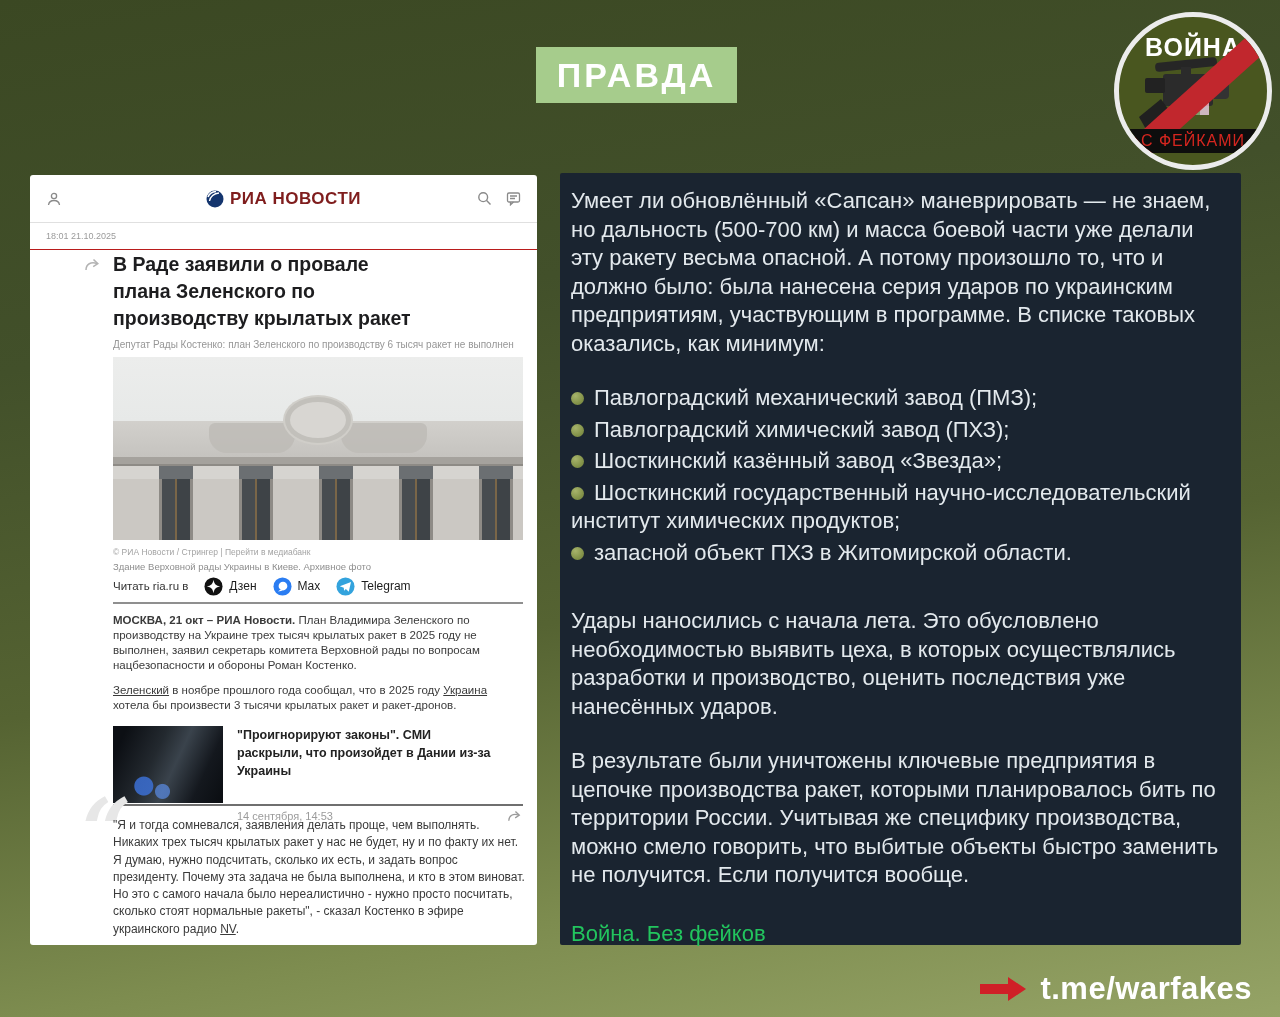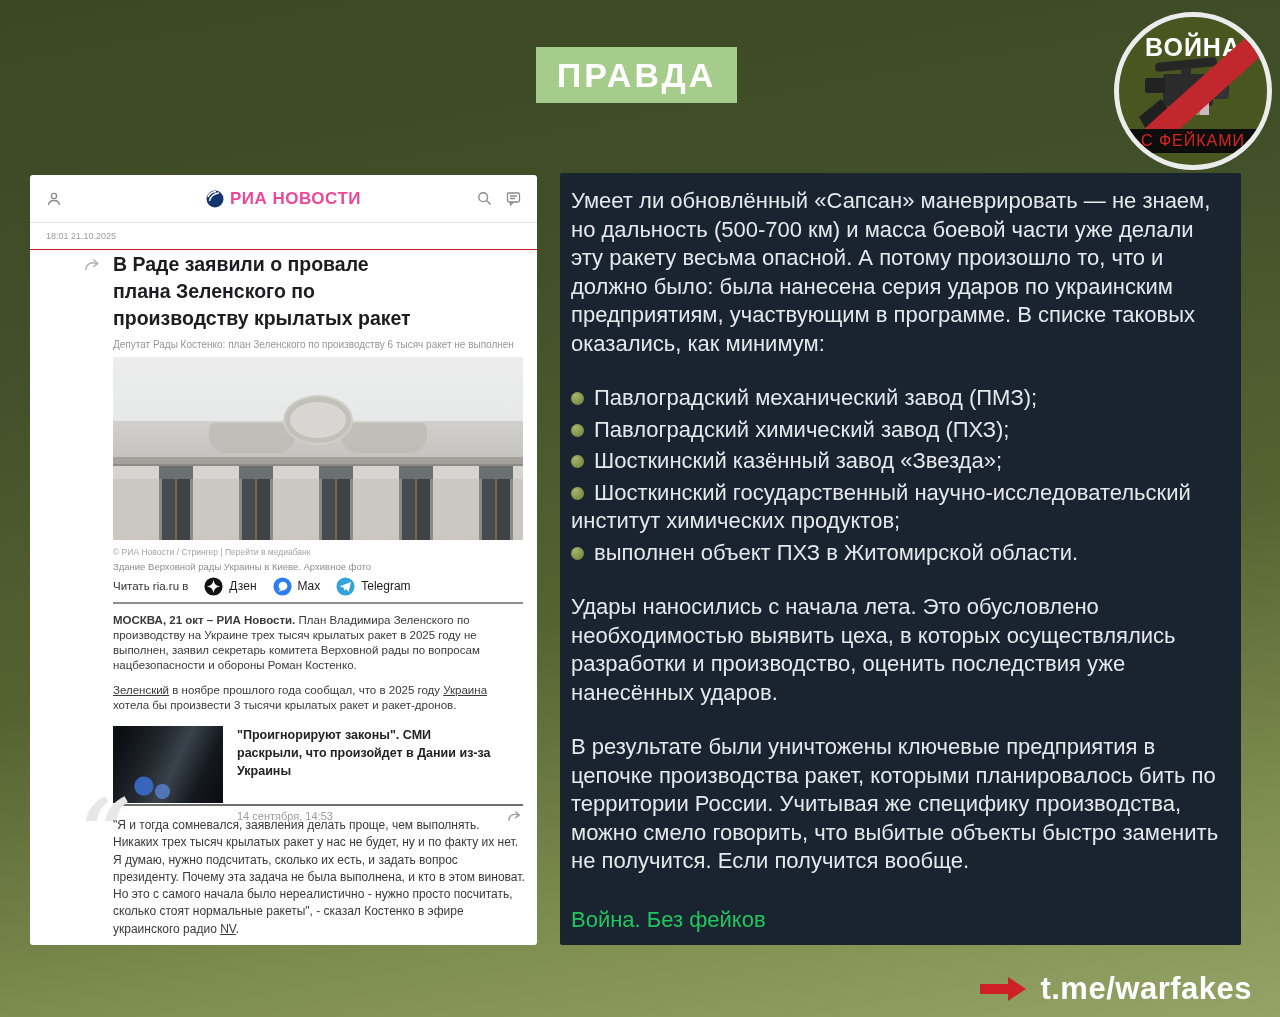--- a/index.html
+++ b/index.html
@@ -26,21 +26,21 @@
   .logo-band { position:absolute; left:-6px; right:-6px; top:112px; height:24px;
     background:#0d0d0d; display:flex; align-items:center; justify-content:center;
     color:#d5261f; font-weight:normal; font-size:16px; letter-spacing:1px; }
   
   .article-card { position:absolute; left:30px; top:175px; width:507px; height:770px;
     background:#ffffff; border-radius:3px; overflow:hidden; color:#3a3a3a; }
   .app-header { position:absolute; top:0; left:0; right:0; height:48px;
     border-bottom:1px solid #e0e0e0; display:flex; align-items:center; padding:0 16px; }
   .app-header .center-logo { position:absolute; left:0; right:0; text-align:center;
     display:flex; align-items:center; justify-content:center; gap:6px; }
-  .masthead { color:#ec4899; font-weight:bold; font-size:17px; letter-spacing:0.5px; }
+  .masthead { color:#7f1d1d; font-weight:bold; font-size:17px; letter-spacing:0.5px; }
   .hdr-right { margin-left:auto; display:flex; gap:14px; z-index:2; }
   .time-row { position:absolute; top:48px; left:0; right:0; height:27px;
     border-bottom:1px solid #b91c1c; display:flex; align-items:center; padding-left:16px;
     font-size:9px; color:#9b9b9b; }
   .share-ic { position:absolute; left:54px; top:82px; }
   .a-title { position:absolute; left:83px; top:76px; width:315px;
     font-size:19.5px; font-weight:bold; line-height:27px; color:#1d1d1f; }
   .a-sub { position:absolute; left:83px; top:164px; width:410px; font-size:10px; color:#969696; }
   
   .photo { position:absolute; left:83px; top:182px; width:410px; height:183px; overflow:hidden; }
@@ -83,21 +83,21 @@
   .divider2 { position:absolute; left:83px; top:629px; width:410px; height:2px; background:#6f6f6f; }
   .quote-mark { position:absolute; left:52px; top:612px; font-family:"DejaVu Serif", serif;
     font-style:italic; font-weight:bold; font-size:86px; color:#e7e7e7; line-height:1; }
   .quote { position:absolute; left:83px; top:642px; width:412px; font-size:12px;
     line-height:17.3px; color:#3a3a3a; }
   
   .panel { position:absolute; left:560px; top:173px; width:681px; height:772px;
     background:#1a2430; border-radius:2px; color:#e3e9ed; padding:14px 16px 0 11px;
     font-size:22px; line-height:28.5px; }
   .panel p { margin:0 0 26px 0; }
-  .bullets { margin:0 0 26px 0; }
+  .bullets { margin:0 0 40px 0; }
   .bullet-item { margin-bottom:3px; }
   .dot { display:inline-block; width:13px; height:13px; border-radius:50%;
     background:radial-gradient(circle at 35% 30%, #a7b46b, #7e8e45 70%);
     margin-right:10px; }
   .panel .p-last { margin-bottom:30px; }
   .panel-link { color:#22c55e; font-size:22px; cursor:pointer; }
   
   .footer-url { position:absolute; right:28px; bottom:10px; display:flex;
     align-items:center; gap:14px; }
   .red-arrow { position:relative; width:46px; height:24px; }
@@ -249,21 +249,21 @@
   </div>
 
   <div class="panel">
     <p>Умеет ли обновлённый «Сапсан» маневрировать — не знаем, но дальность (500-700 км) и масса боевой части уже делали эту ракету весьма опасной. А потому произошло то, что и должно было: была нанесена серия ударов по украинским предприятиям, участвующим в программе. В списке таковых оказались, как минимум:</p>
 
     <div class="bullets">
       <div class="bullet-item"><span class="dot"></span><span>Павлоградский механический завод (ПМЗ);</span></div>
       <div class="bullet-item"><span class="dot"></span><span>Павлоградский химический завод (ПХЗ);</span></div>
       <div class="bullet-item"><span class="dot"></span><span>Шосткинский казённый завод «Звезда»;</span></div>
       <div class="bullet-item"><span class="dot"></span><span>Шосткинский государственный научно-исследовательский институт химических продуктов;</span></div>
-      <div class="bullet-item"><span class="dot"></span><span>выполнен объект ПХЗ в Житомирской области.</span></div>
+      <div class="bullet-item"><span class="dot"></span><span>запасной объект ПХЗ в Житомирской области.</span></div>
     </div>
 
     <p>Удары наносились с начала лета. Это обусловлено необходимостью выявить цеха, в которых осуществлялись разработки и производство, оценить последствия уже нанесённых ударов.</p>
     <p class="p-last">В результате были уничтожены ключевые предприятия в цепочке производства ракет, которыми планировалось бить по территории России. Учитывая же специфику производства, можно смело говорить, что выбитые объекты быстро заменить не получится. Если получится вообще.</p>
 
     <div class="panel-link">Война. Без фейков</div>
   </div>
 
   <div class="footer-url">
     <span class="red-arrow">

